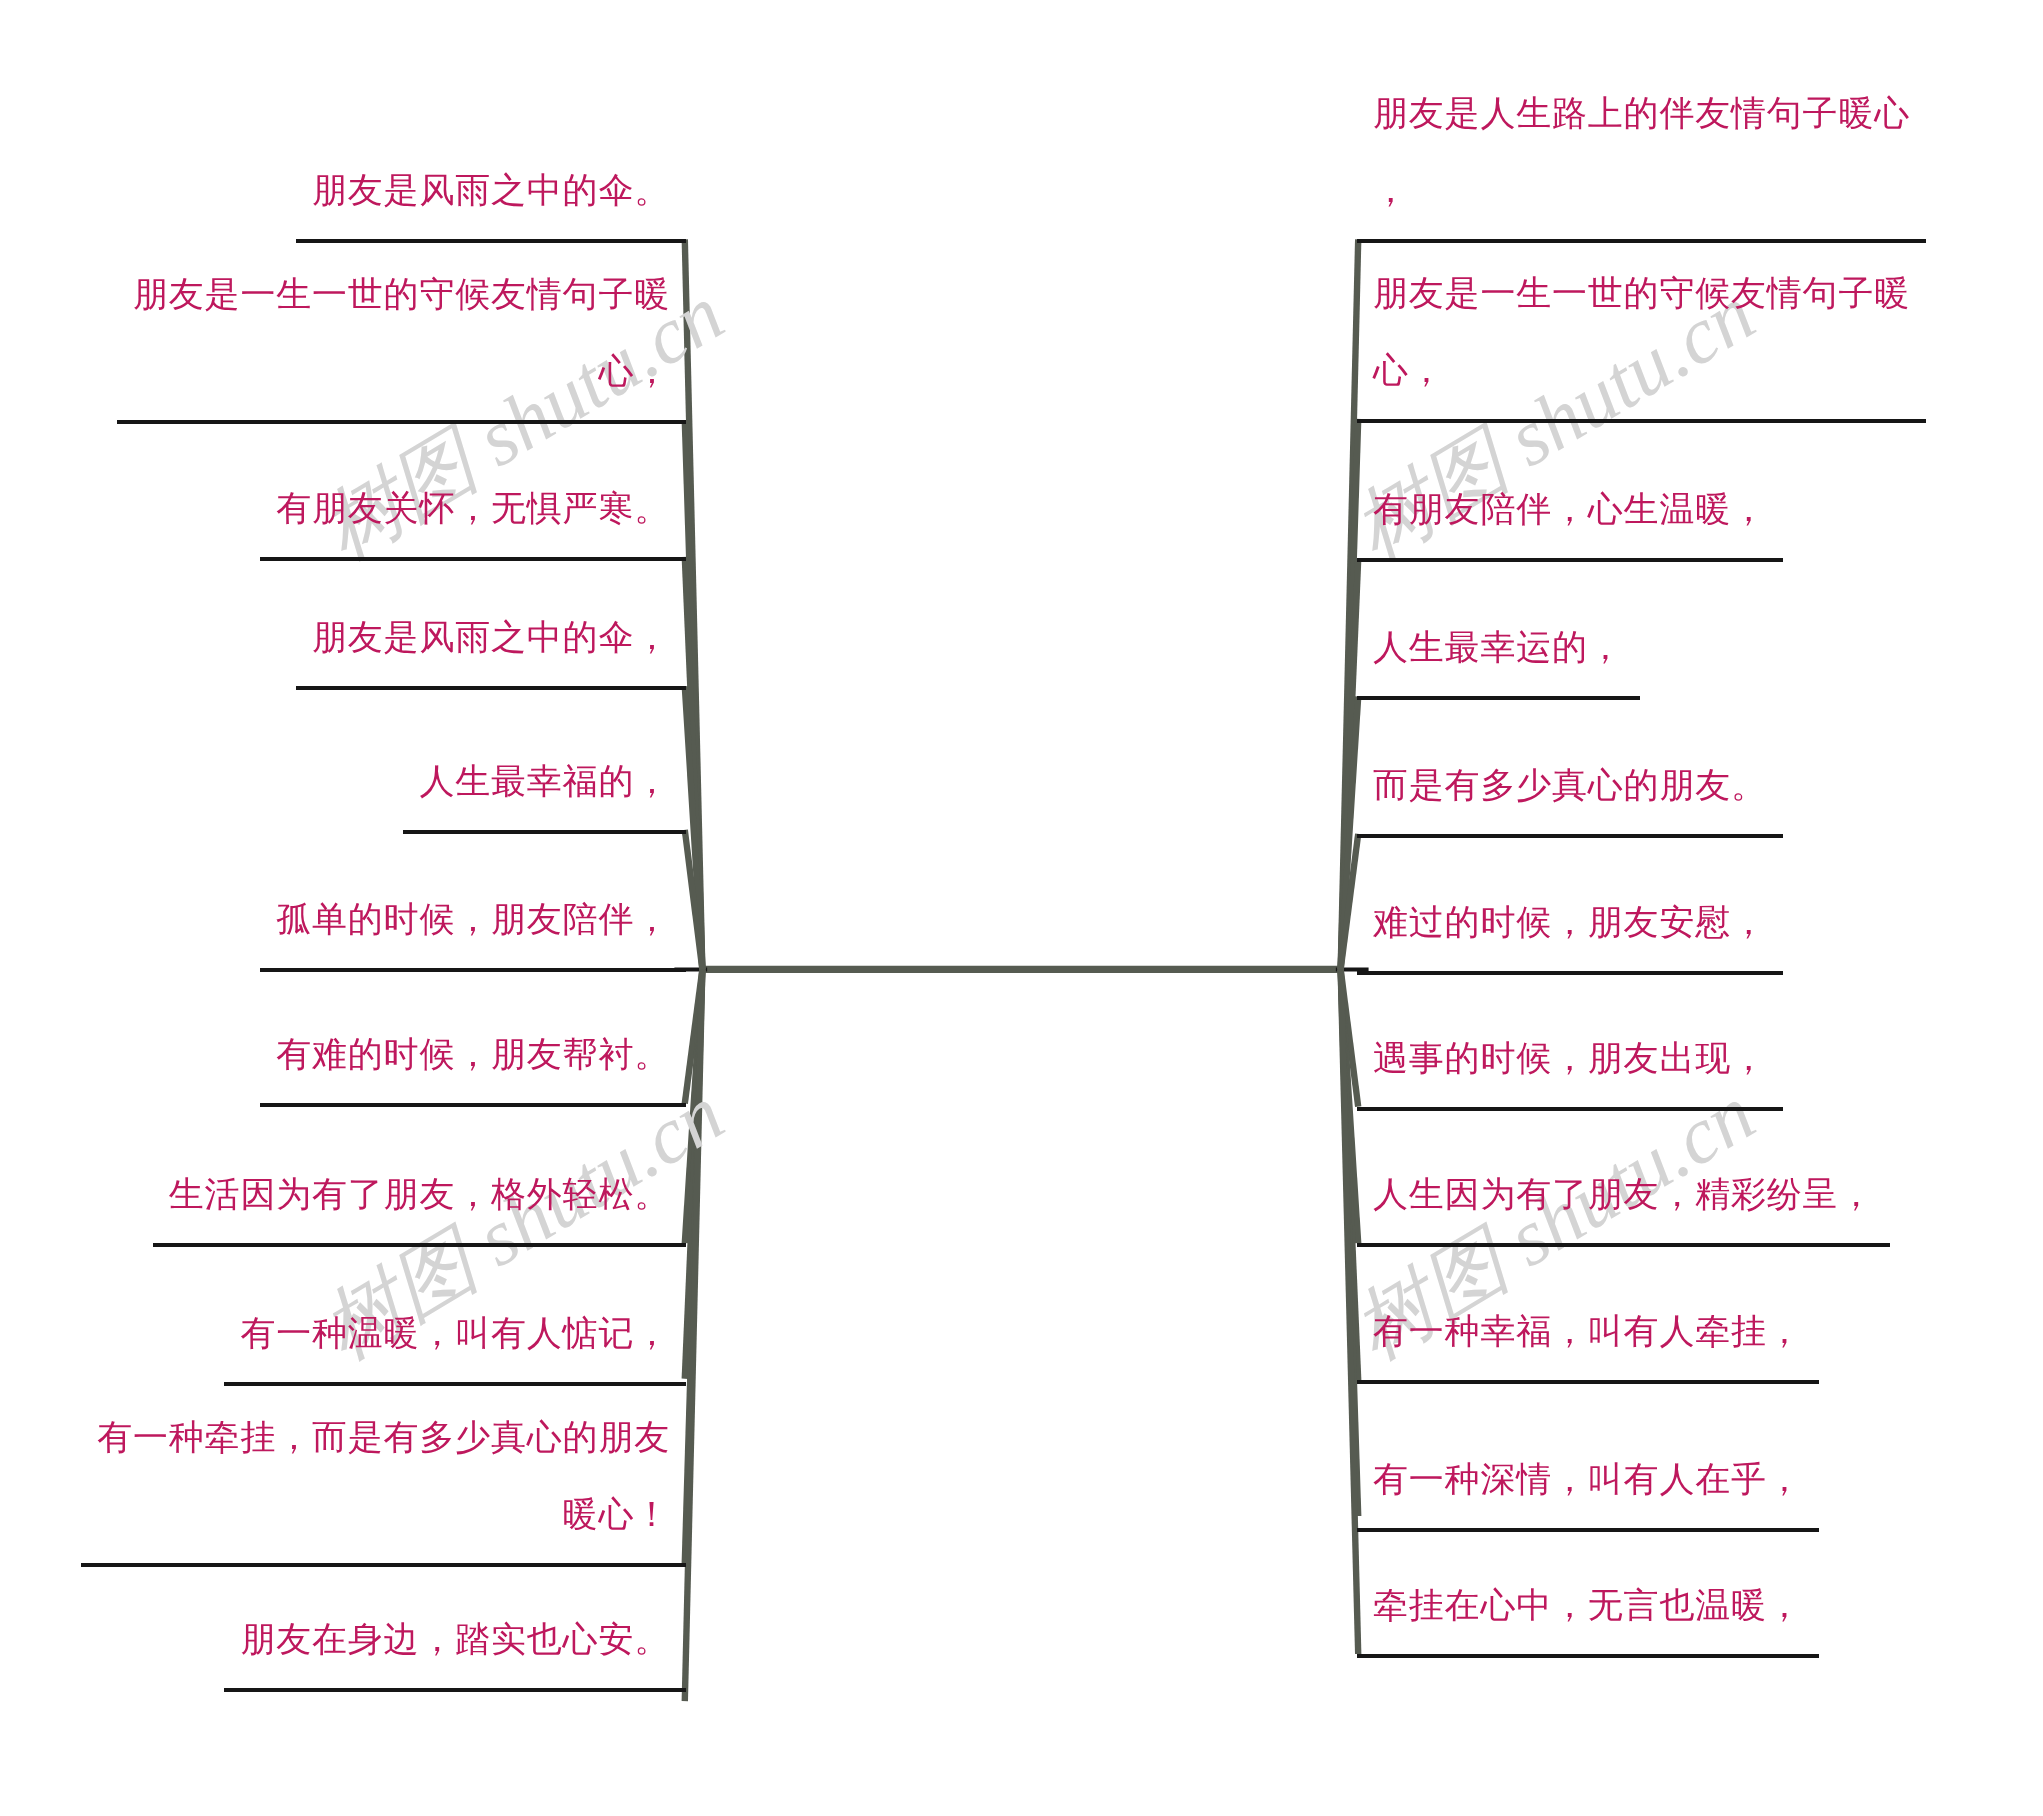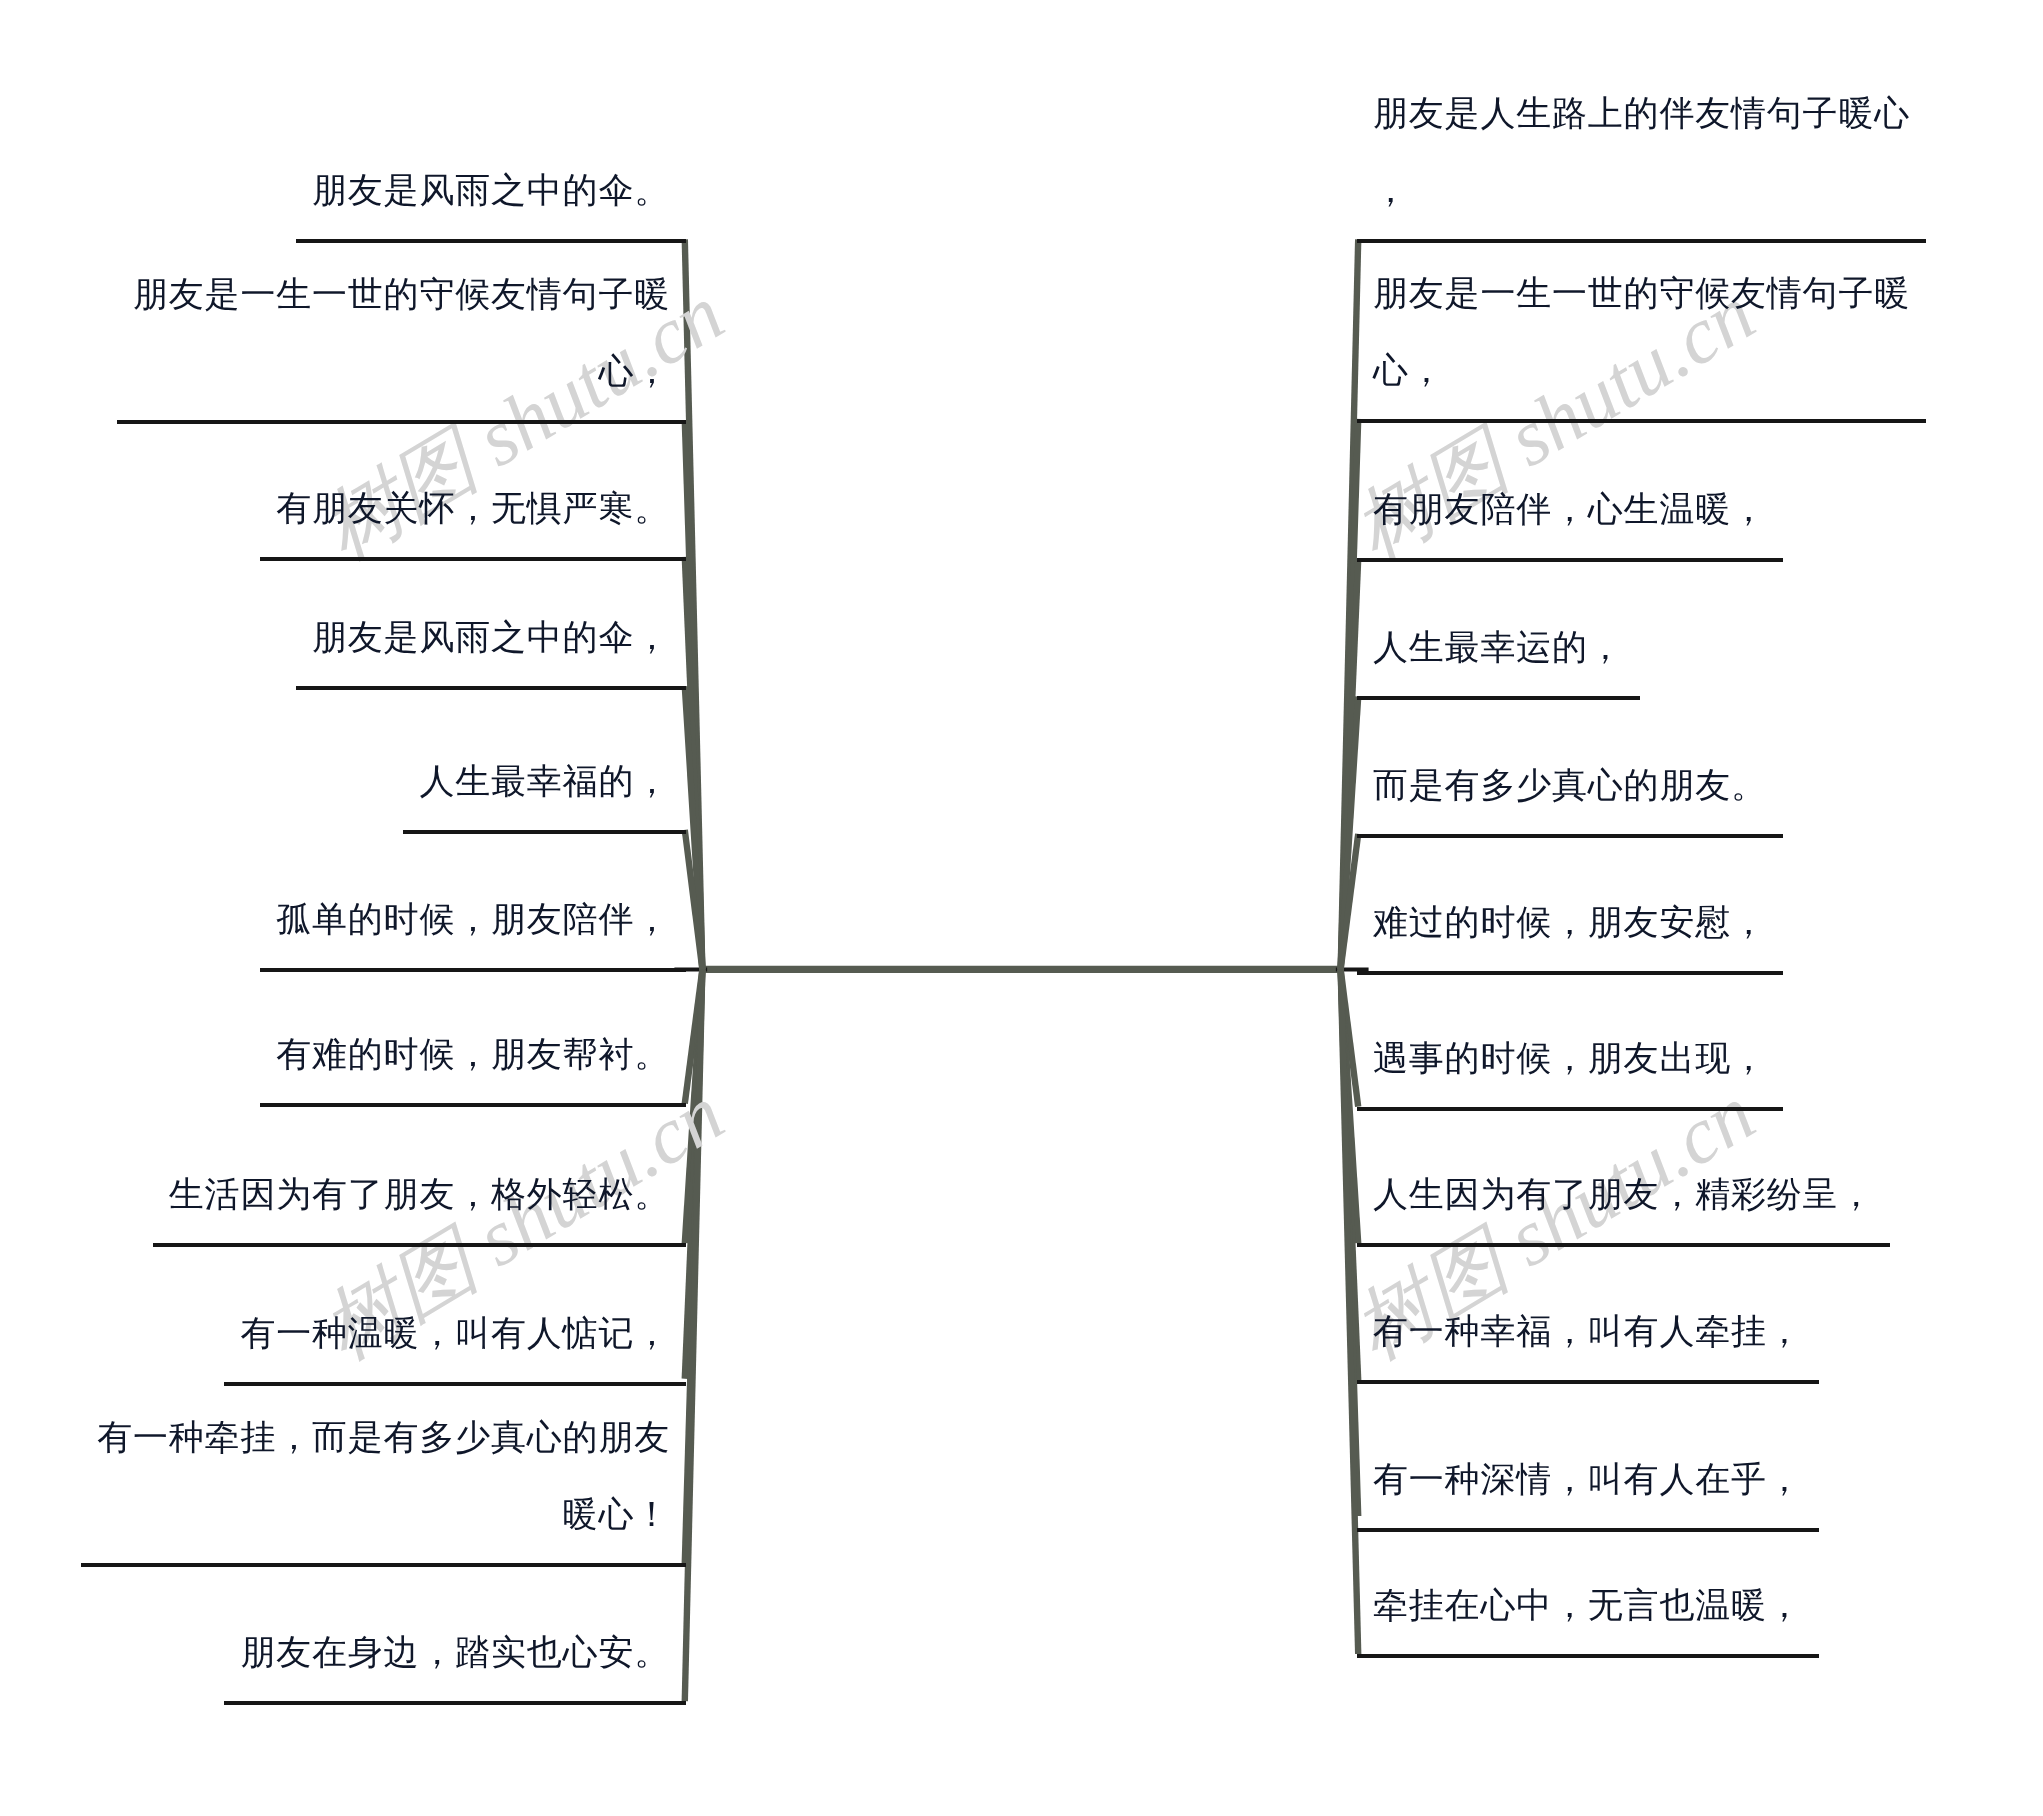--- a/index.html
+++ b/index.html
@@ -11,21 +11,21 @@
     font-family:"Liberation Sans", sans-serif;
   }
   .connector-layer {
     position:absolute; left:0; top:0; width:2043px; height:1816px;
     pointer-events:none;
   }
   .node {
     position:absolute;
     font-size:35px;
     line-height:77px;
-    color:#0f172a;
+    color:#be185d;
     letter-spacing:0.8px;
     padding:0 16px 11.2px 16px;
     border-bottom:4px solid #161616;
     white-space:nowrap;
     cursor:default;
   }
   .node span { display:block; }
   .node span:empty { display:none; }
   .node.left  { right:1357px; text-align:right; }
   .node.right { left:1357px;  text-align:left; }
@@ -114,21 +114,21 @@
 
   </div>
   <div class="node left" style="bottom:430px;">
     <span>有一种温暖，叫有人惦记，</span>
 
   </div>
   <div class="node left" style="bottom:249px;">
     <span>有一种牵挂，而是有多少真心的朋友</span>
     <span>暖心！</span>
   </div>
-  <div class="node left" style="bottom:111px;">
+  <div class="node left" style="bottom:124px;">
     <span>朋友在身边，踏实也心安。</span>
 
   </div>
 
   <div class="node right" style="bottom:1573px;">
     <span>朋友是人生路上的伴友情句子暖心</span>
     <span>，</span>
   </div>
   <div class="node right" style="bottom:1393px;">
     <span>朋友是一生一世的守候友情句子暖</span>

